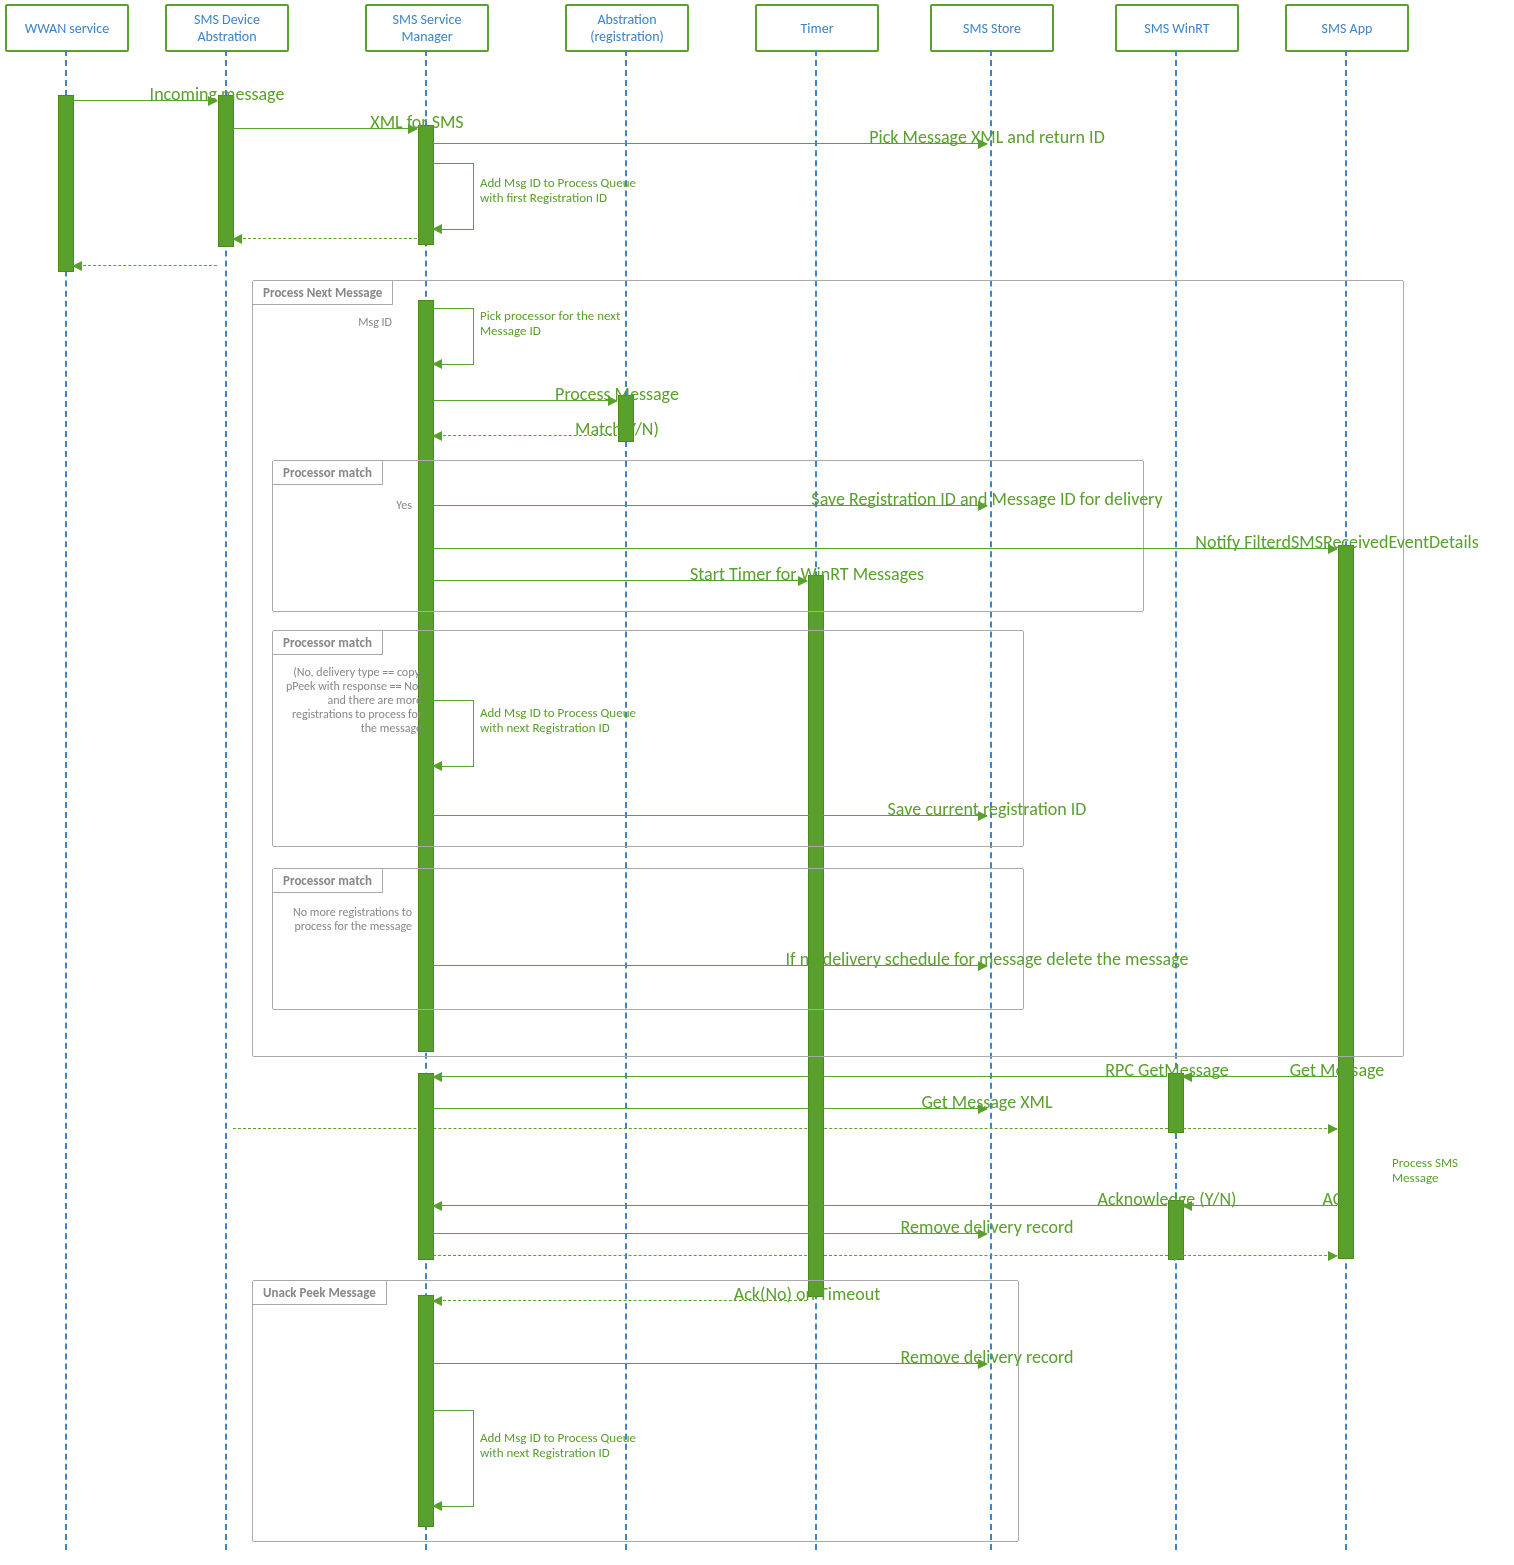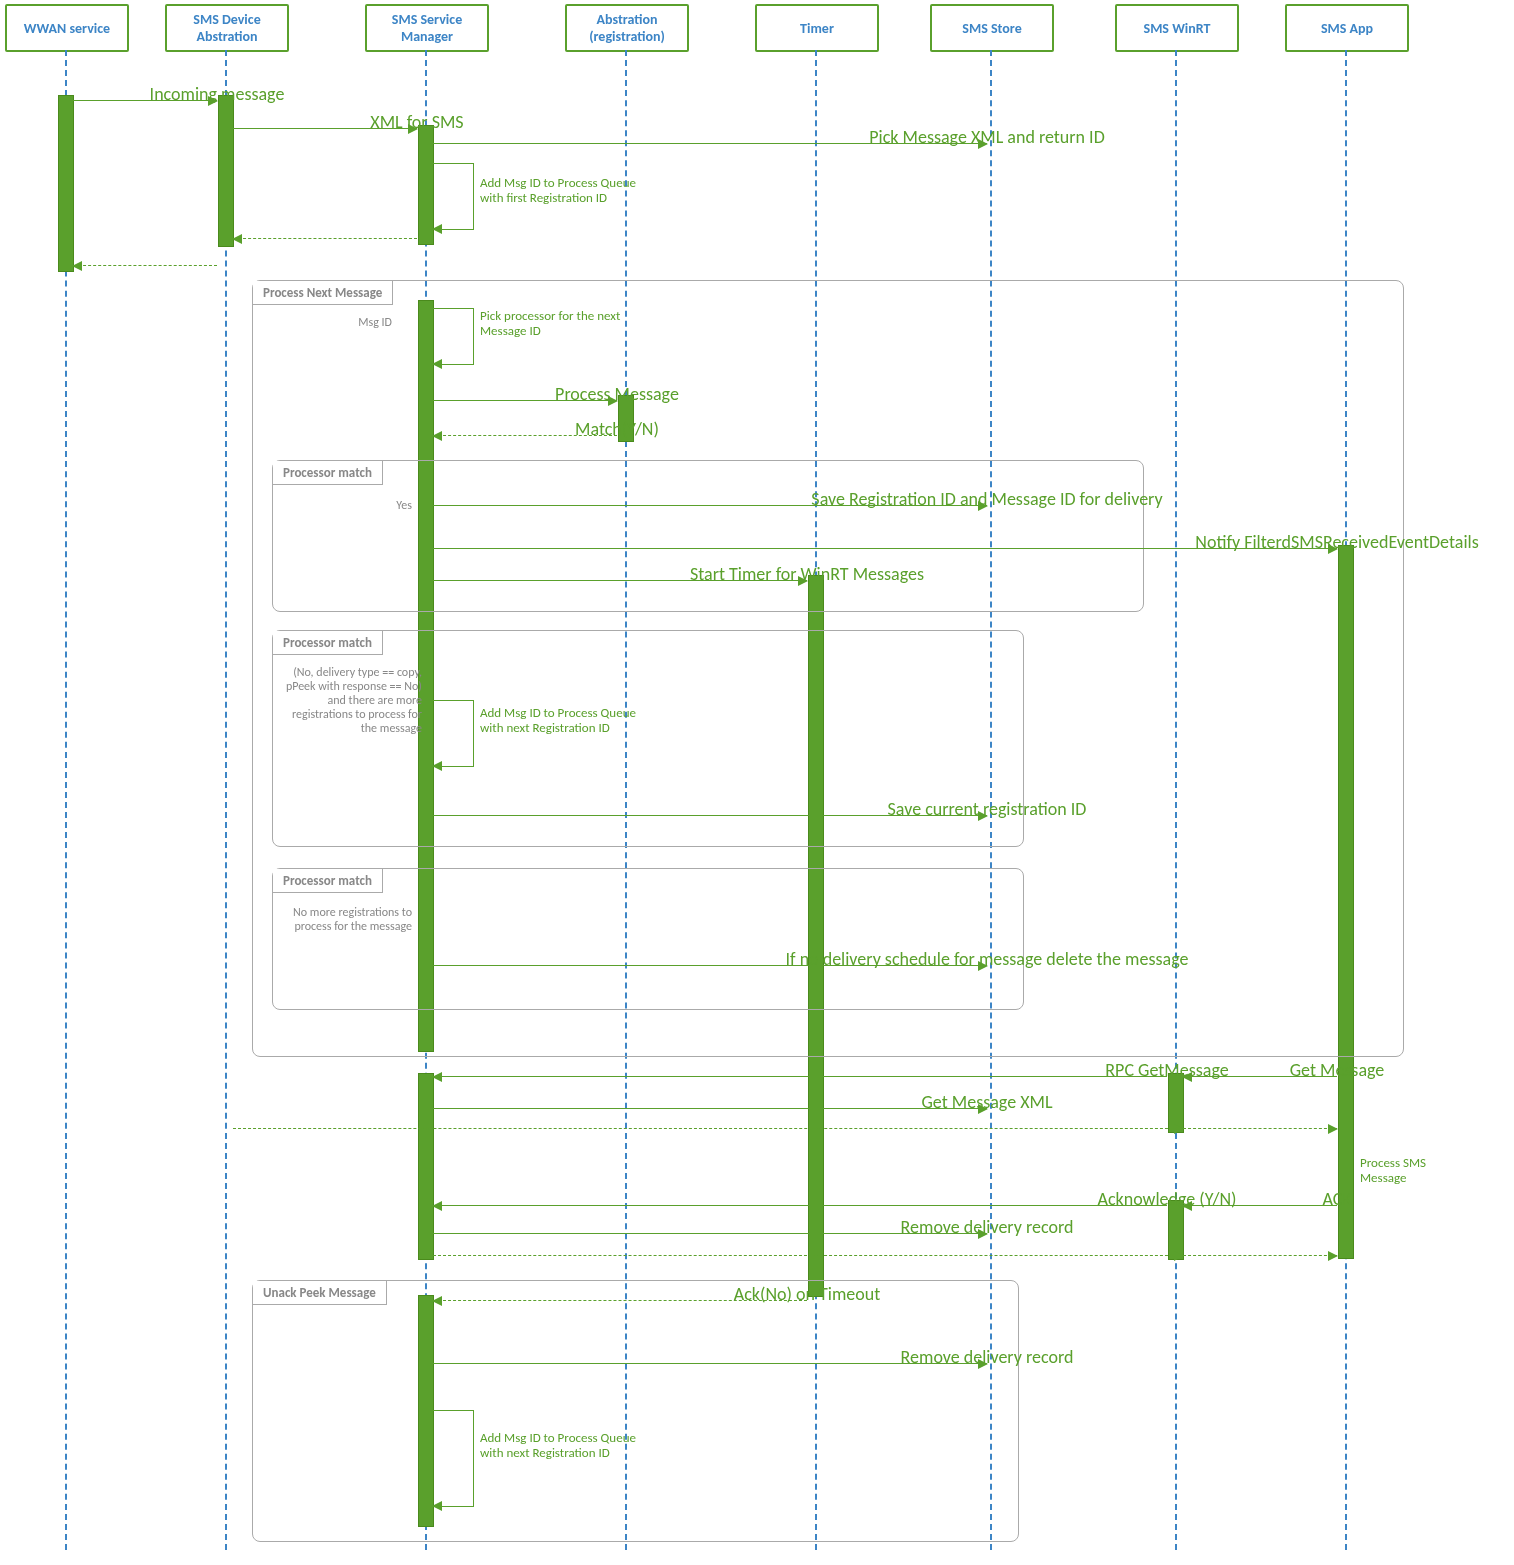--- a/index.html
+++ b/index.html
@@ -18,21 +18,21 @@
     top: 4px;
     width: 120px;
     height: 44px;
     border: 2px solid #5aa02c;
     background: #fff;
     color: #3d85c6;
     display: flex;
     align-items: center;
     justify-content: center;
     text-align: center;
-    font-weight: bold;
+    font-weight: normal;
     border-radius: 2px;
   }
   .lifeline {
     position: absolute;
     top: 50px;
     height: 1500px;
     border-left: 2px dashed #3d85c6;
   }
   .activation {
     position: absolute;
@@ -66,21 +66,21 @@
     border-bottom: 5px solid transparent;
   }
   .arrow-r::after { right: -1px; border-left: 10px solid #5aa02c; }
   .arrow-l::after { left: -1px; border-right: 10px solid #5aa02c; }
   .arrow-r.ret::after { border-left-color: #5aa02c; }
   .arrow-l.ret::after { border-right-color: #5aa02c; }
 
   .frame {
     position: absolute;
     border: 1px solid #aaa;
-    border-radius: 8px;
+    border-radius: 2px;
   }
   .frame-label {
     position: absolute;
     top: 0; left: 0;
     border: 1px solid #aaa;
     border-top: none;
     border-left: none;
     padding: 4px 10px;
     color: #888;
     font-weight: bold;
@@ -125,20 +125,21 @@
     position: absolute;
     color: #5aa02c;
     font-size: 13px;
     width: 180px;
   }
   .side-label {
     position: absolute;
     color: #5aa02c;
     font-size: 13px;
     width: 140px;
+    margin-left: 32px;
   }
 </style>
 </head>
 <body>
 
 <div class="participant" style="left:5px">
     <span>WWAN service</span>
   </div>
 <div class="lifeline" style="left:65px"></div>
 

